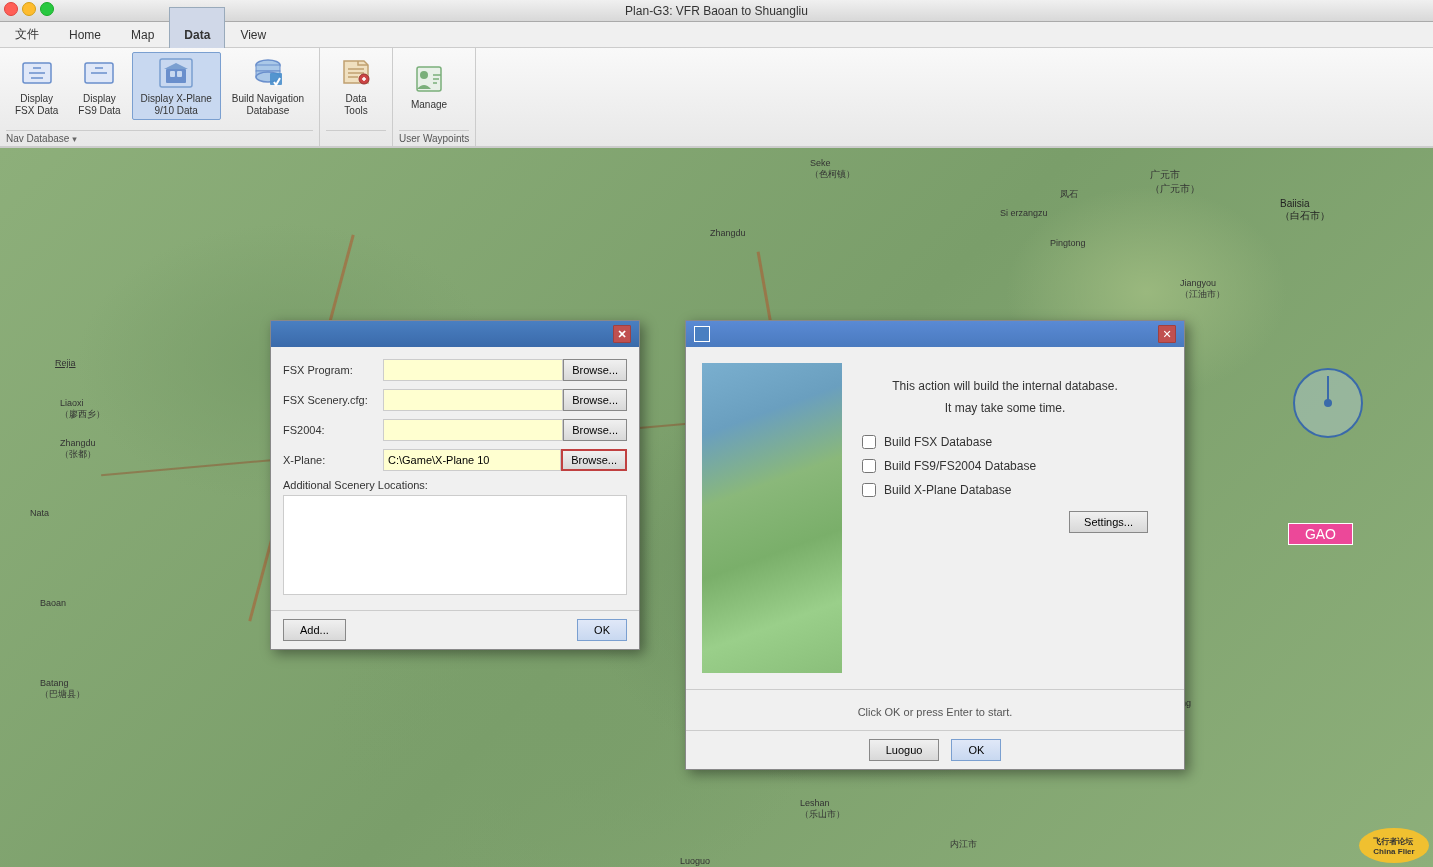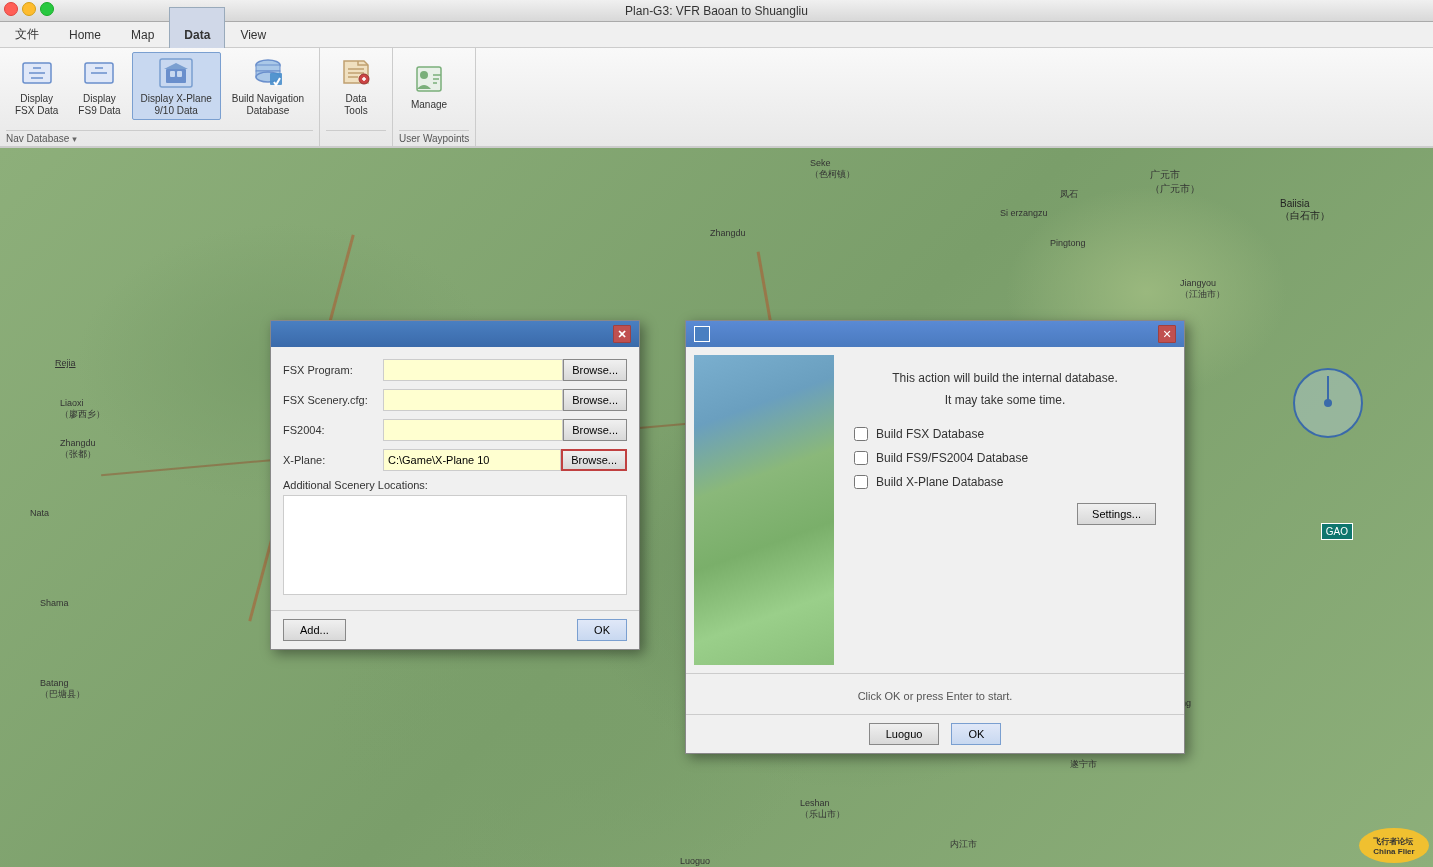--- a/index.html
+++ b/index.html
@@ -141,21 +141,21 @@
       box-shadow: 4px 4px 12px rgba(0,0,0,0.4);
       z-index: 201;
     }
     #dialog-build-confirm .dlg-title-bar {
       background: linear-gradient(to bottom, #5a8ad4, #4a7abf);
       color: white; padding: 4px 8px; font-size: 12px;
       display: flex; align-items: center; justify-content: space-between;
       height: 26px;
     }
     #dialog-build-confirm .dlg-body {
-      display: flex; padding: 8px;
+      display: flex; padding: 16px;
     }
     .dlg-image {
       width: 140px; height: 310px; overflow: hidden; flex-shrink: 0;
     }
     .dlg-image-inner {
       width: 140px; height: 310px;
       background: linear-gradient(160deg, #7aafcf 0%, #6a9fbf 20%, #8ab87a 40%, #7aaf6a 60%, #9acf8a 80%, #8abf7a 100%);
     }
     .dlg-content { flex: 1; padding: 16px 20px; }
     .dlg-message { font-size: 12px; color: #333; margin-bottom: 8px; text-align: center; }
@@ -321,37 +321,37 @@
   <div style="position:absolute; top:60px; left:1000px; font-size:9px; color:#333;">Si erzangzu</div>
   <div style="position:absolute; top:90px; left:1050px; font-size:9px; color:#333;">Pingtong</div>
   <div style="position:absolute; top:130px; left:1180px; font-size:9px; color:#333;">Jiangyou<br>（江油市）</div>
   <div style="position:absolute; top:50px; left:1280px; font-size:10px; color:#222;">Baiisia<br>（白石市）</div>
   <div style="position:absolute; top:10px; left:810px; font-size:9px; color:#333;">Seke<br>（色柯镇）</div>
   <div style="position:absolute; top:80px; left:710px; font-size:9px; color:#333;">Zhangdu</div>
   <div style="position:absolute; top:210px; left:55px; font-size:9px; color:#333;text-decoration:underline;">Rejia</div>
   <div style="position:absolute; top:250px; left:60px; font-size:9px; color:#333;">Liaoxi<br>（廖西乡）</div>
   <div style="position:absolute; top:290px; left:60px; font-size:9px; color:#333;">Zhangdu<br>（张都）</div>
   <div style="position:absolute; top:360px; left:30px; font-size:9px; color:#333;">Nata</div>
-  <div style="position:absolute; top:450px; left:40px; font-size:9px; color:#333;">Shama</div>
+  <div style="position:absolute; top:450px; left:40px; font-size:9px; color:#333;">Baoan</div>
   <div style="position:absolute; top:530px; left:40px; font-size:9px; color:#333;">Batang<br>（巴塘县）</div>
   <div style="position:absolute; top:550px; left:1150px; font-size:9px; color:#333;">Nanchong</div>
   <div style="position:absolute; top:610px; left:1070px; font-size:9px; color:#333;">遂宁市</div>
   <div style="position:absolute; top:650px; left:800px; font-size:9px; color:#333;">Leshan<br>（乐山市）</div>
   <div style="position:absolute; top:690px; left:950px; font-size:9px; color:#333;">内江市</div>
   <div style="position:absolute; top:708px; left:680px; font-size:9px; color:#333;">Luoguo</div>
 
   <div id="nav-compass" style="right:70px; top:220px;">
     <div class="compass-ring">
       <div class="compass-arrow"></div>
       <div class="compass-dot"></div>
     </div>
   </div>
 
   <div style="position:absolute; top:375px; right:80px; z-index:50;">
-    <div style="background:#0f766e; color:white; font-size:10px; padding:2px 4px; border:1px solid #fff;">GAO</div>
+    <div style="background:#ec4899; color:white; font-size:14px; padding:2px 16px; border:1px solid #fff;">GAO</div>
   </div>
 
   <div id="watermark">
     <div style="background:#f0c030; border-radius:50%; width:70px; height:35px; display:flex; align-items:center; justify-content:center; font-size:8px; font-weight:bold; color:#333;">飞行者论坛<br>China Flier</div>
   </div>
 </div>
 
 <div id="compass-indicator">
   <span>120°/2kt</span>
 </div>

